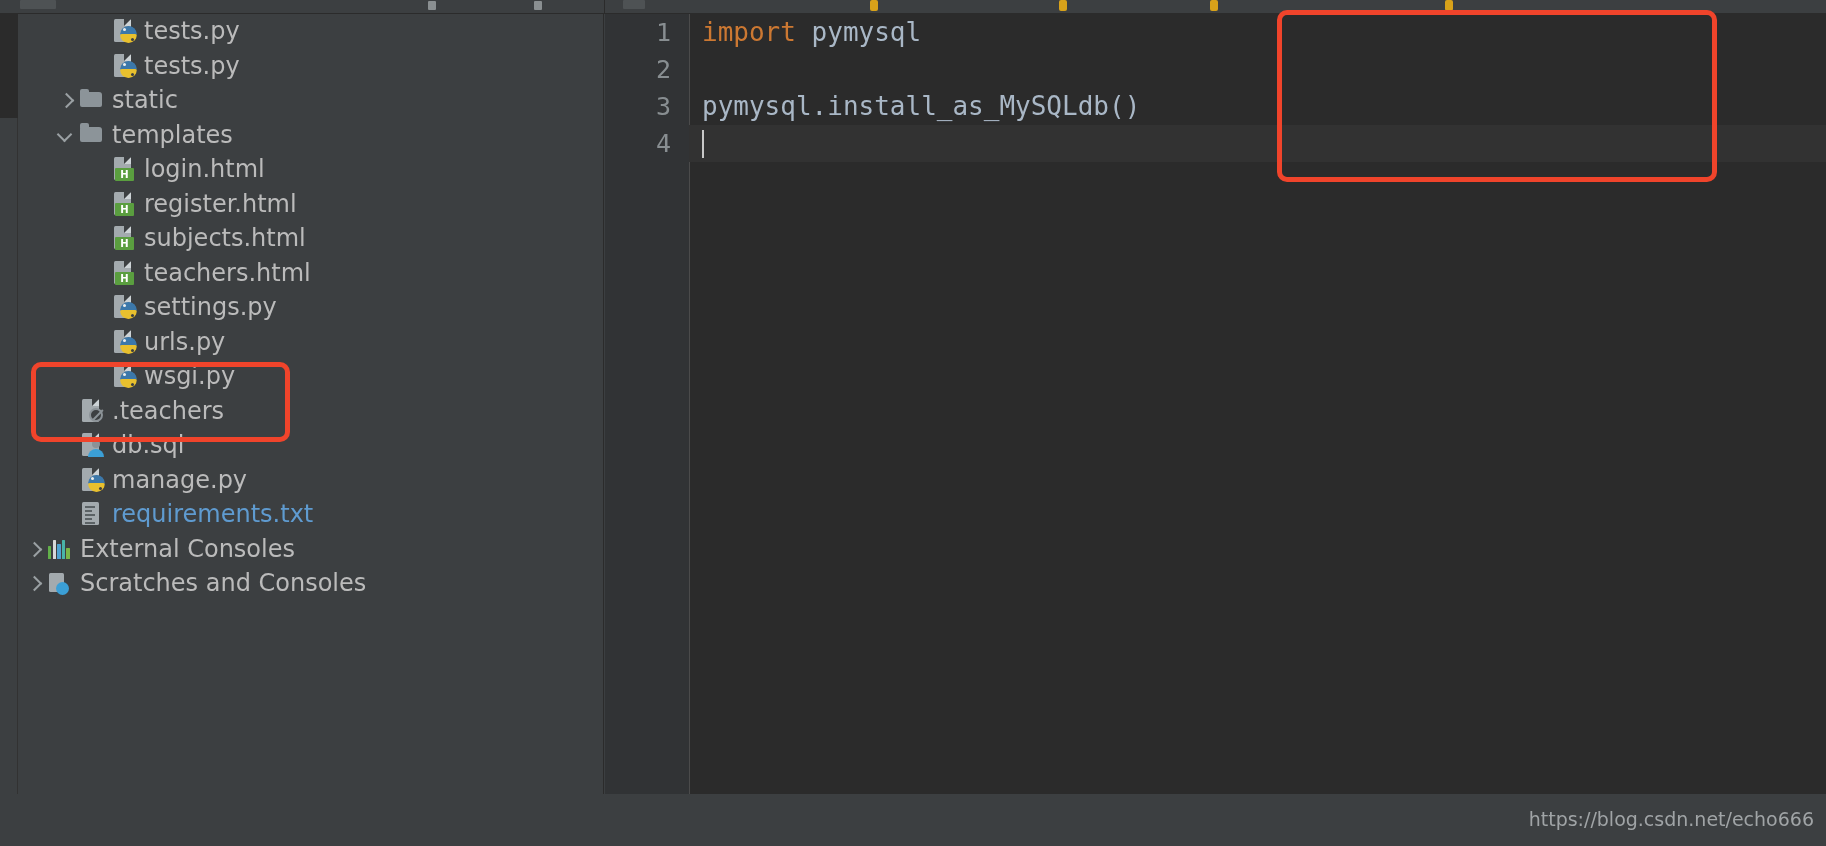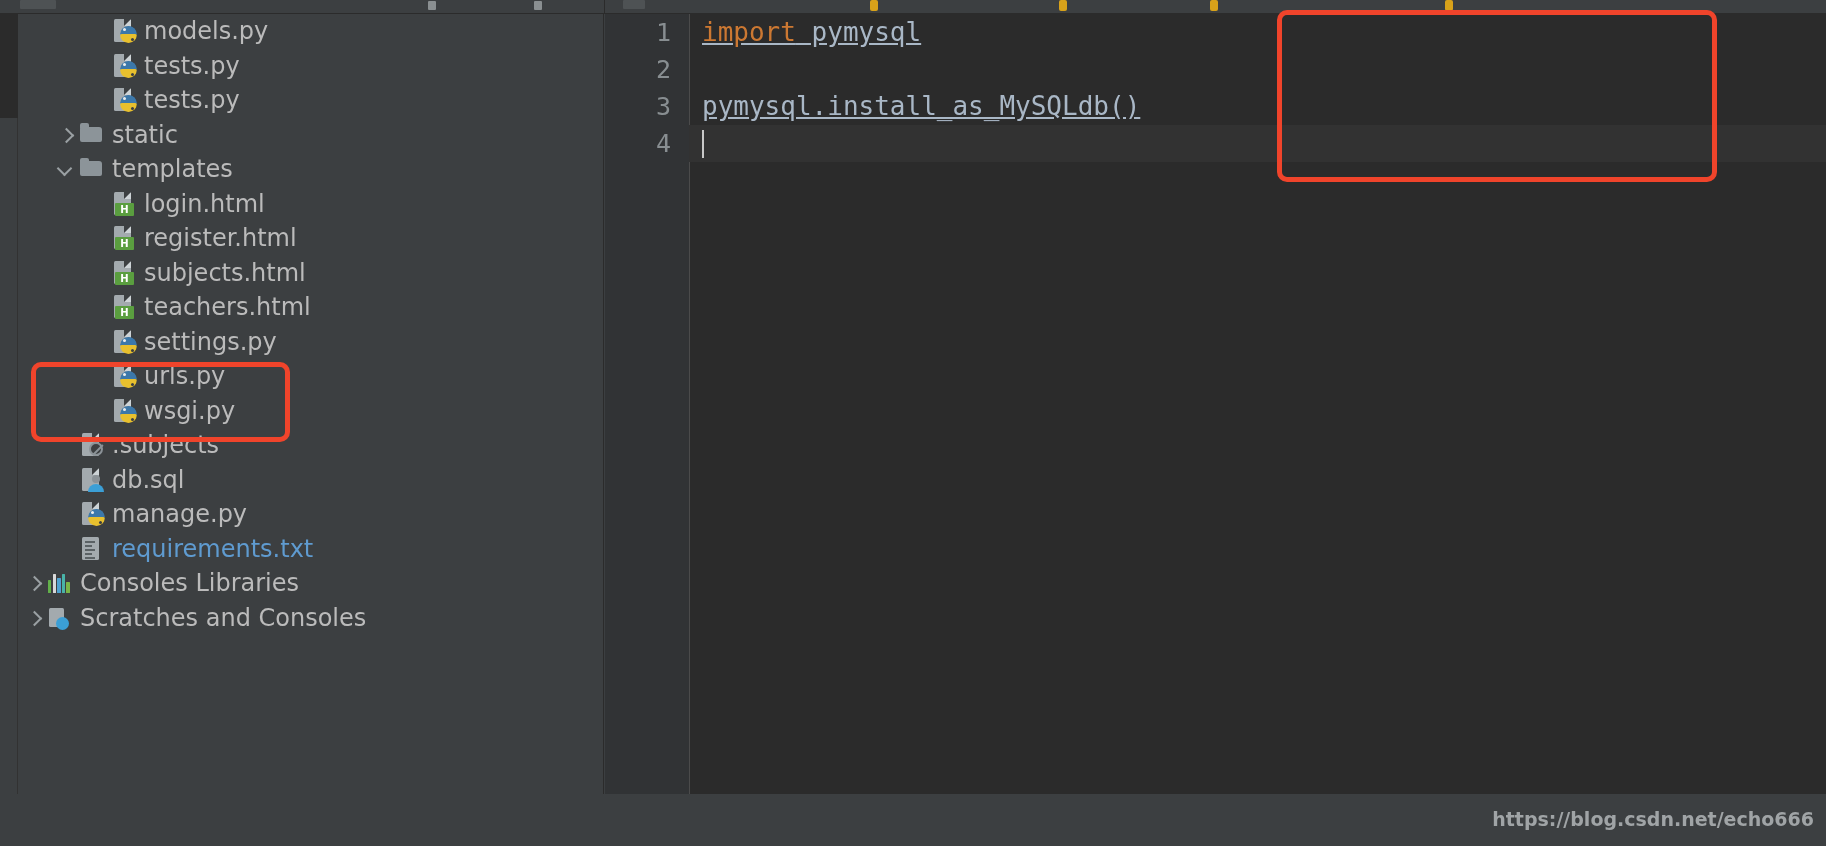--- a/index.html
+++ b/index.html
@@ -190,21 +190,21 @@
   }
   .code-left-rule {
     position: absolute; left: 0px; top: 0; width: 1px; height: 780px; background: #4b4b4b;
   }
   .code-lines {
     position: absolute; left: 13px; top: 0; right: 0;
     font-family: "DejaVu Sans Mono", "Liberation Mono", monospace;
     font-size: 26px;
     color: #a9b7c6;
   }
-  .code-line { height: 37px; line-height: 37px; white-space: pre; text-decoration: underline; }
+  .code-line { height: 37px; line-height: 37px; white-space: pre; }
   .code-line.current {
     background: #323232;
     margin-left: -13px; padding-left: 13px;
     width: 1137px;
   }
   .kw { color: #cc7832; }
   .caret {
     display: inline-block; width: 2px; height: 28px;
     background: #c8c8c8; vertical-align: -6px;
   }
@@ -214,21 +214,20 @@
     position: absolute;
     left: 672px; top: -4px; width: 440px; height: 172px;
     border: 5px solid #f0442b; border-radius: 10px;
     pointer-events: none; z-index: 40;
   }
 
   
   .statusbar {
     position: absolute; left: 605px; top: 794px; width: 1221px; height: 52px;
     background: #3c3f41;
-    font-weight: bold;
   }
   .tree-bottom-pad {
     position: absolute; left: 0; top: 794px; width: 605px; height: 52px;
     background: #3c3f41;
   }
   .watermark {
     position: absolute; right: 12px; top: 14px;
     color: #a0a4a6; font-size: 19px;
     font-family: "DejaVu Sans", "Liberation Sans", sans-serif;
   }
@@ -260,33 +259,20 @@
           <span class="chev none"></span>
           <span class="ico">
             <span class="sheet fold"></span>
             <span class="pybadge">
               <span class="pb-blue"></span>
               <span class="pb-yellow"></span>
               <span class="pb-hole1"></span>
               <span class="pb-hole2"></span>
             </span>
           </span>
-          <span class="label">models.py</span>
-        </div>
-        <div class="tree-row ind2">
-          <span class="chev none"></span>
-          <span class="ico">
-            <span class="sheet fold"></span>
-            <span class="pybadge">
-              <span class="pb-blue"></span>
-              <span class="pb-yellow"></span>
-              <span class="pb-hole1"></span>
-              <span class="pb-hole2"></span>
-            </span>
-          </span>
           <span class="label">tests.py</span>
         </div>
         <div class="tree-row ind2">
           <span class="chev none"></span>
           <span class="ico">
             <span class="sheet fold"></span>
             <span class="pybadge">
               <span class="pb-blue"></span>
               <span class="pb-yellow"></span>
               <span class="pb-hole1"></span>
@@ -375,21 +361,21 @@
             </span>
           </span>
           <span class="label">wsgi.py</span>
         </div>
         <div class="tree-row ind1">
           <span class="chev none"></span>
           <span class="ico">
             <span class="sheet fold"></span>
             <span class="gitbadge"></span>
           </span>
-          <span class="label">.subjects</span>
+          <span class="label">.teachers</span>
         </div>
         <div class="tree-row ind1">
           <span class="chev none"></span>
           <span class="ico">
             <span class="sheet fold"></span>
             <span class="sqlbadge">
               <span class="head"></span>
               <span class="body"></span>
             </span>
           </span>
@@ -425,21 +411,21 @@
           <span class="chev "></span>
           <span class="ico">
             <span class="barsico">
               <i style="left:0px;height:13px;background:#62b04a"></i>
               <i style="left:4.6px;height:19px;background:#d9d9d9"></i>
               <i style="left:9.2px;height:15px;background:#4fa3d1"></i>
               <i style="left:13.799999999999999px;height:19px;background:#49b4a8"></i>
               <i style="left:18.4px;height:11px;background:#7ab648"></i>
             </span>
           </span>
-          <span class="label">Consoles Libraries</span>
+          <span class="label">External Consoles</span>
         </div>
         <div class="tree-row ind0">
           <span class="chev "></span>
           <span class="ico">
             <span class="scratchico">
               <span class="pad"></span>
               <span class="clock"></span>
             </span>
           </span>
           <span class="label">Scratches and Consoles</span>

